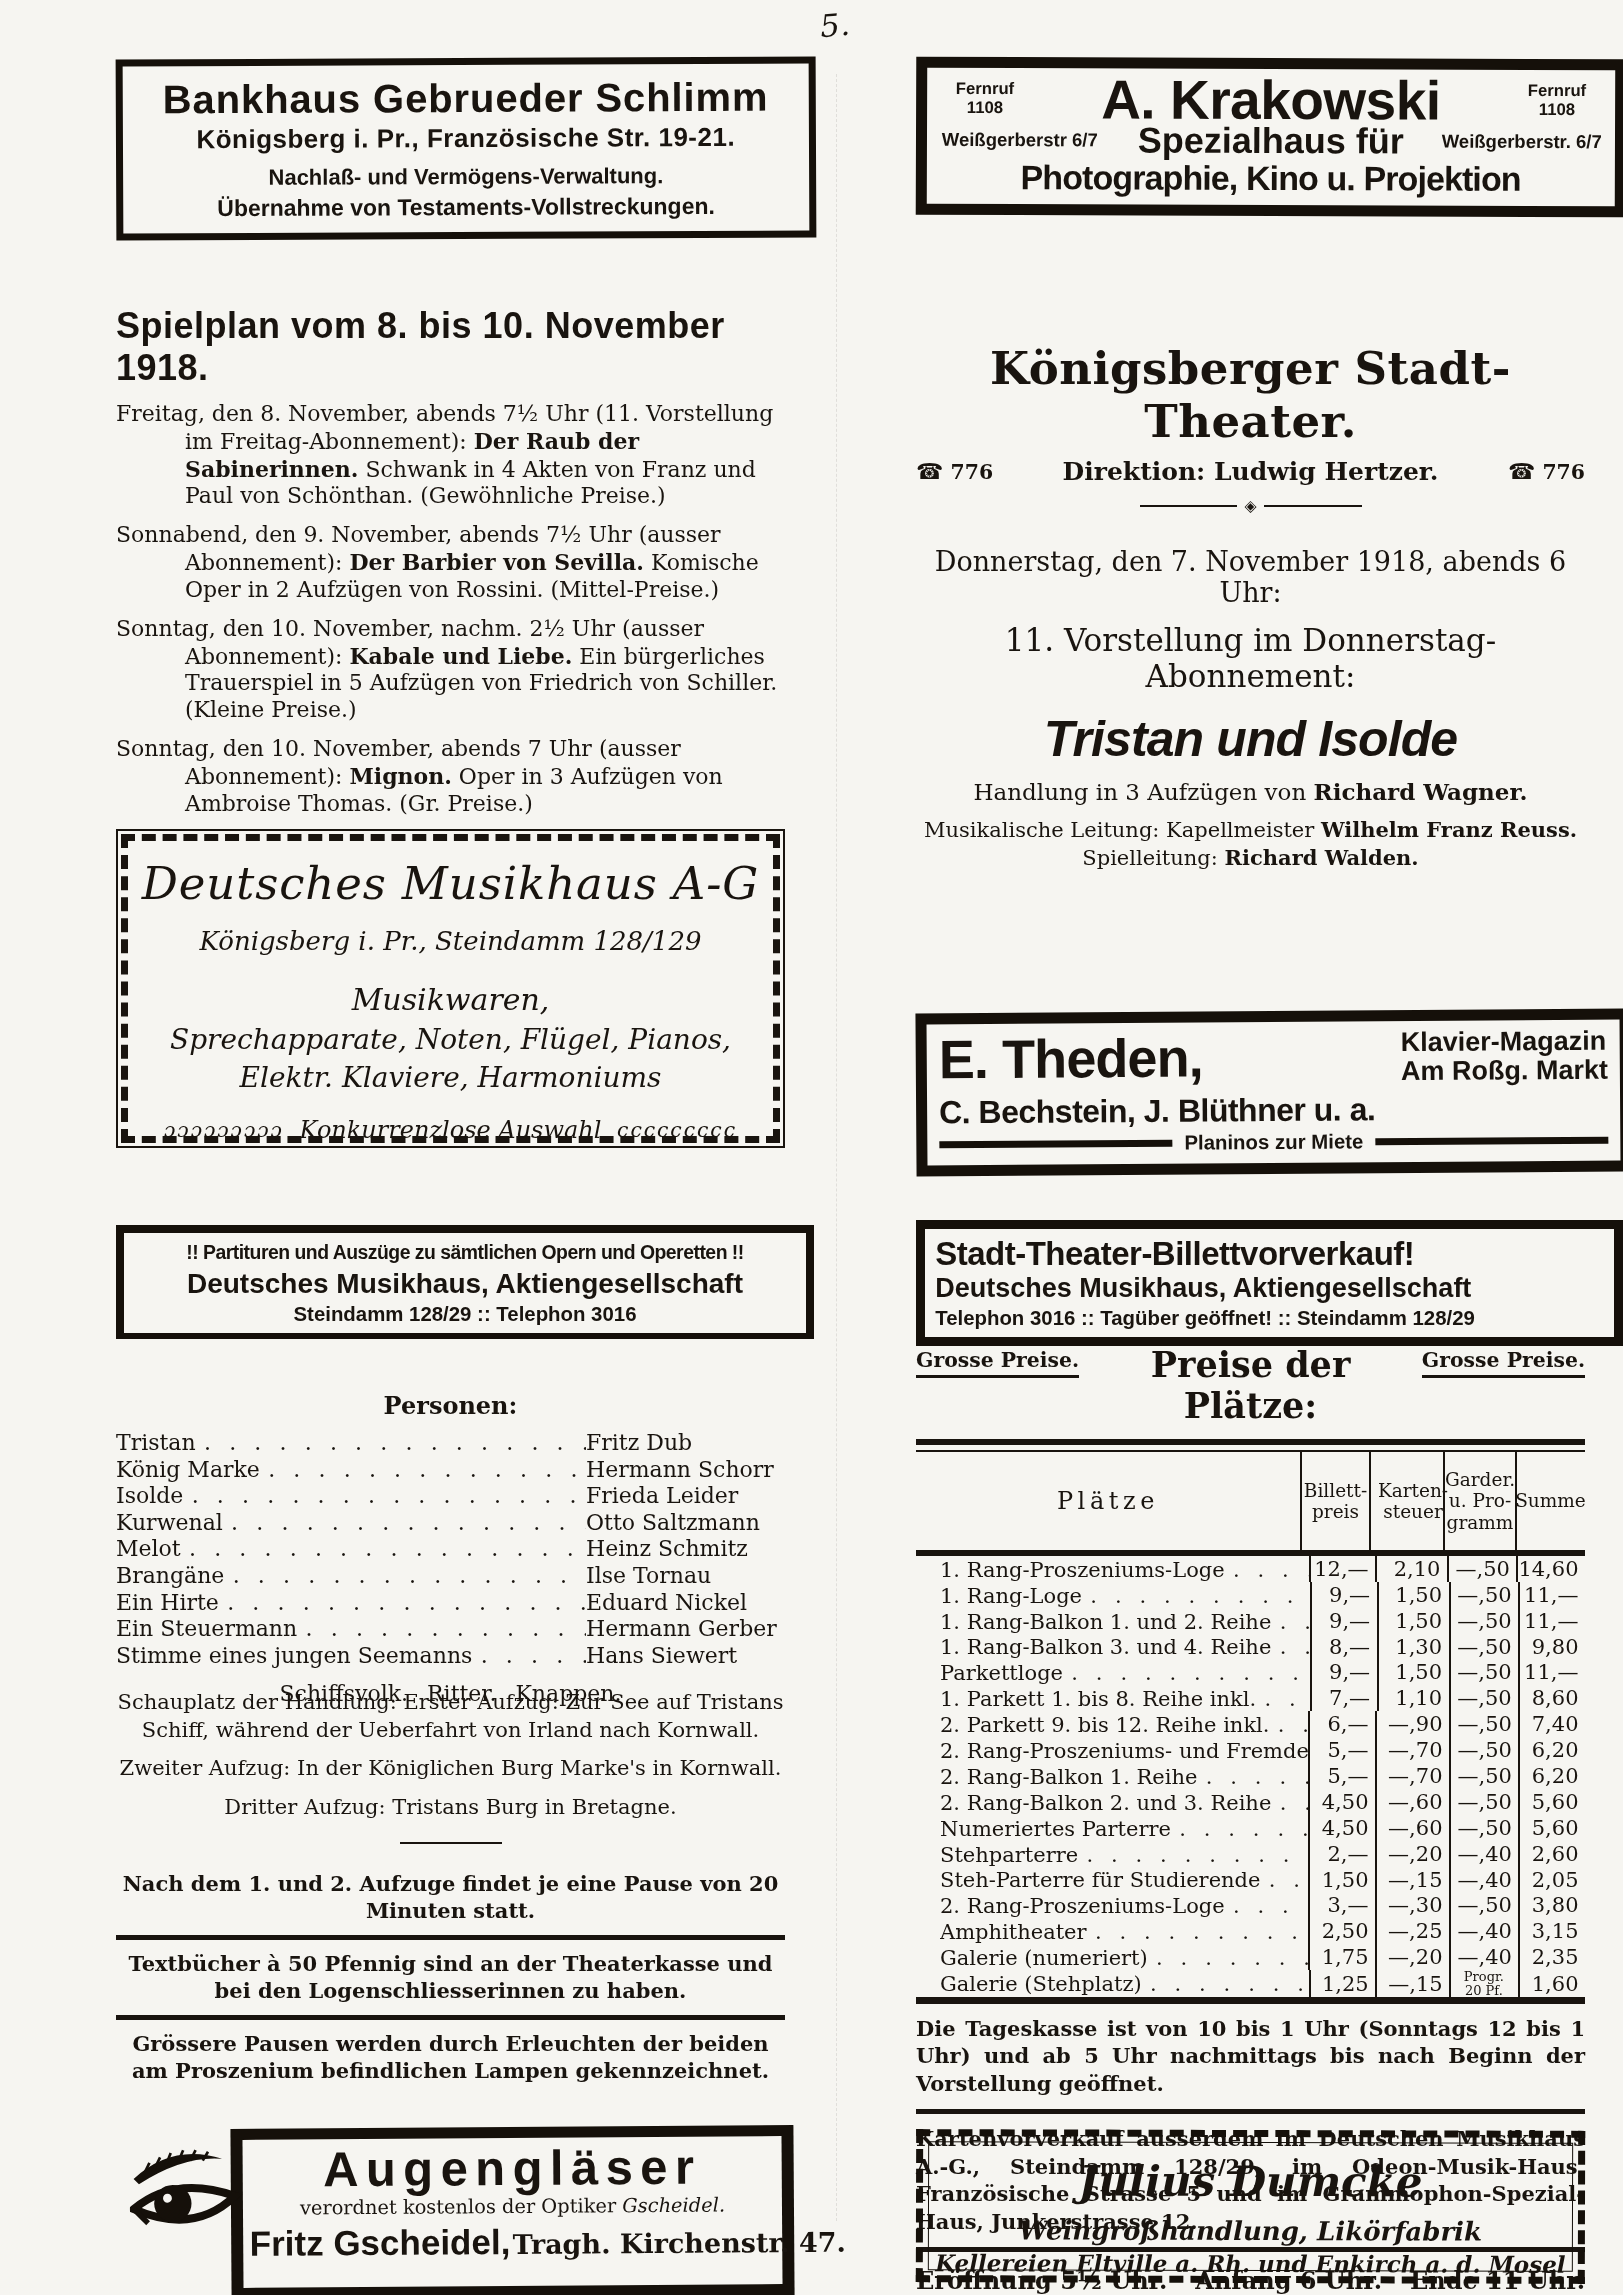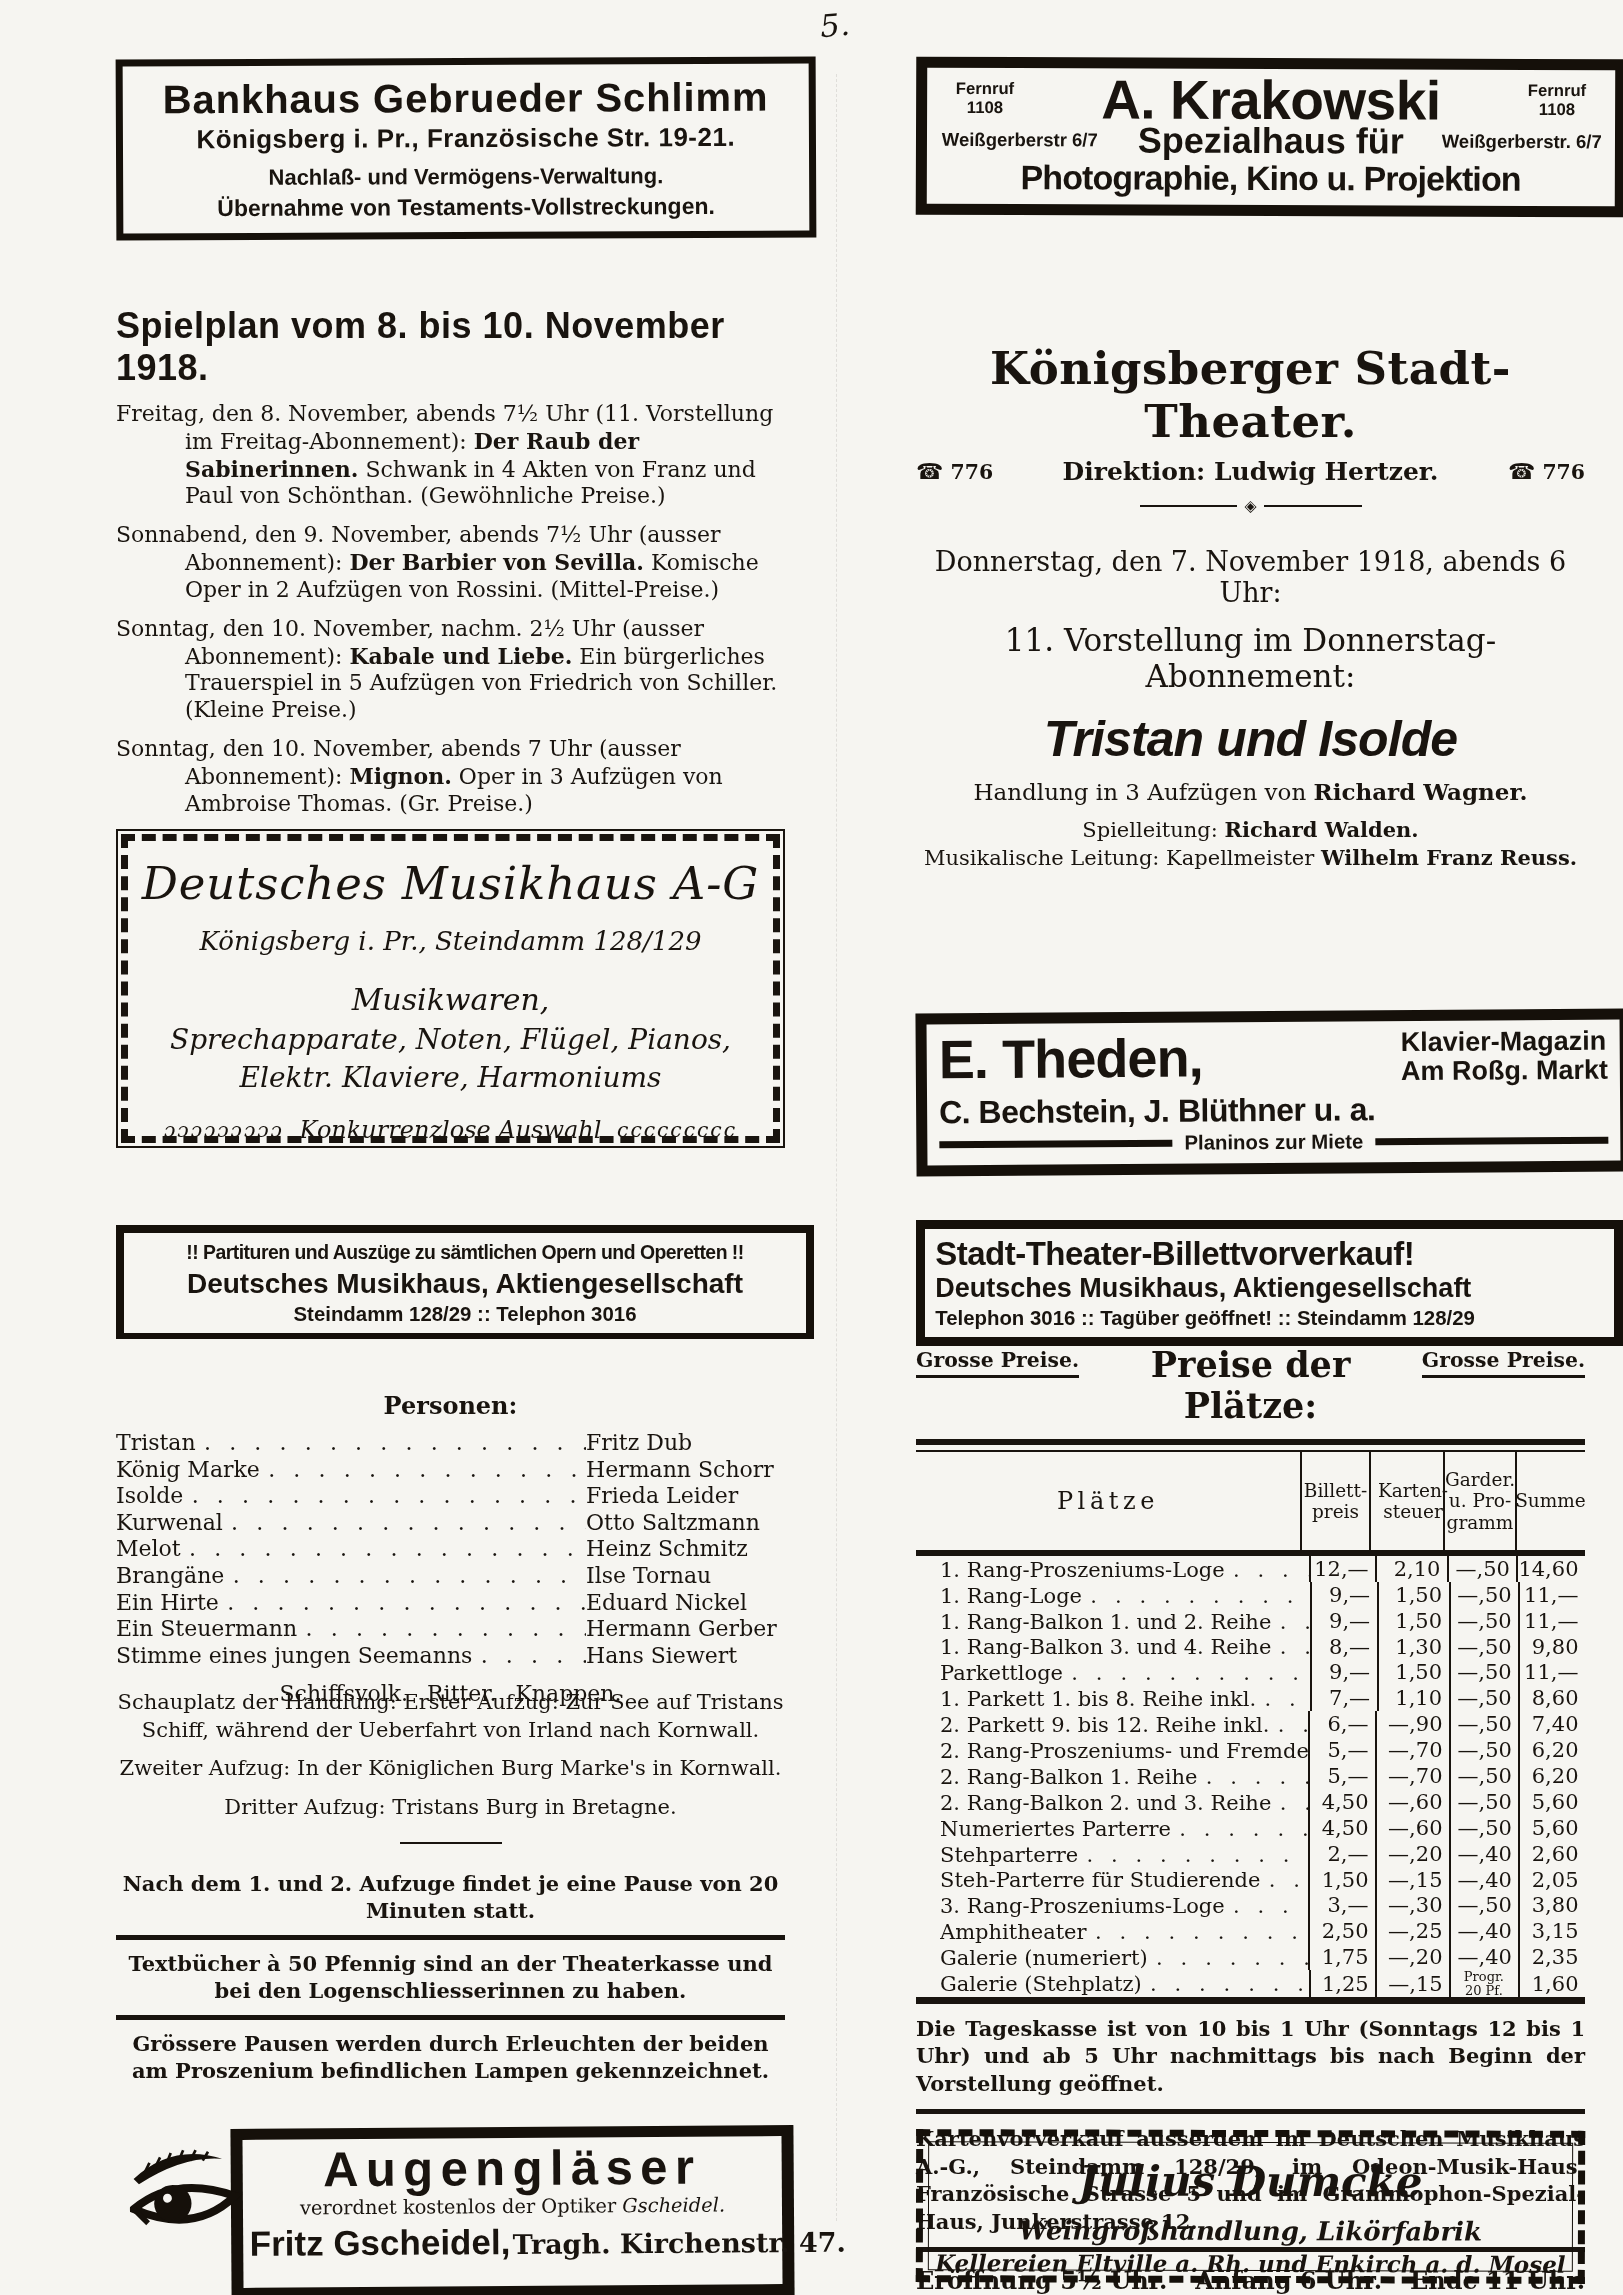--- a/index.html
+++ b/index.html
@@ -325,22 +325,22 @@
     <div class="orn">
       <span class="orn-line"></span>
       <span class="orn-glyph">◈</span>
       <span class="orn-line"></span>
     </div>
     <div class="th-date">Donnerstag, den 7. November 1918, abends 6 Uhr:</div>
     <div class="th-abo">11. Vorstellung im Donnerstag-Abonnement:</div>
     <div class="th-title">Tristan und Isolde</div>
     <div class="th-handlung"><span>Handlung in 3 Aufzügen von </span><span class="bold">Richard Wagner.</span></div>
     <div class="th-leitung">
+      <div><span>Musikalische Leitung: Kapellmeister </span><span class="bold">Wilhelm Franz Reuss.</span></div>
       <div><span>Spielleitung: </span><span class="bold">Richard Walden.</span></div>
-      <div><span>Musikalische Leitung: Kapellmeister </span><span class="bold">Wilhelm Franz Reuss.</span></div>
     </div>
   </div>
 
   <div class="abs rcol sans" id="ad-theden">
     <div class="theden-row1">
       <div class="theden-name">E. Theden,</div>
       <div class="theden-right">
         <div>Klavier-Magazin</div>
         <div>Am Roßg. Markt</div>
       </div>
@@ -511,21 +511,21 @@
               <span class="txt">Steh-Parterre für Studierende</span>
               <span class="dots"></span>
             </div>
             <div class="pcell w-billett">1,50</div>
             <div class="pcell w-steuer">—,15</div>
             <div class="pcell w-garder">—,40</div>
             <div class="pcell w-summe">2,05</div>
           </div>
           <div class="prow">
             <div class="prow-label">
-              <span class="txt">3. Rang-Proszeniums-Loge</span>
+              <span class="txt">2. Rang-Proszeniums-Loge</span>
               <span class="dots"></span>
             </div>
             <div class="pcell w-billett">3,—</div>
             <div class="pcell w-steuer">—,30</div>
             <div class="pcell w-garder">—,50</div>
             <div class="pcell w-summe">3,80</div>
           </div>
           <div class="prow">
             <div class="prow-label">
               <span class="txt">Amphitheater</span>

